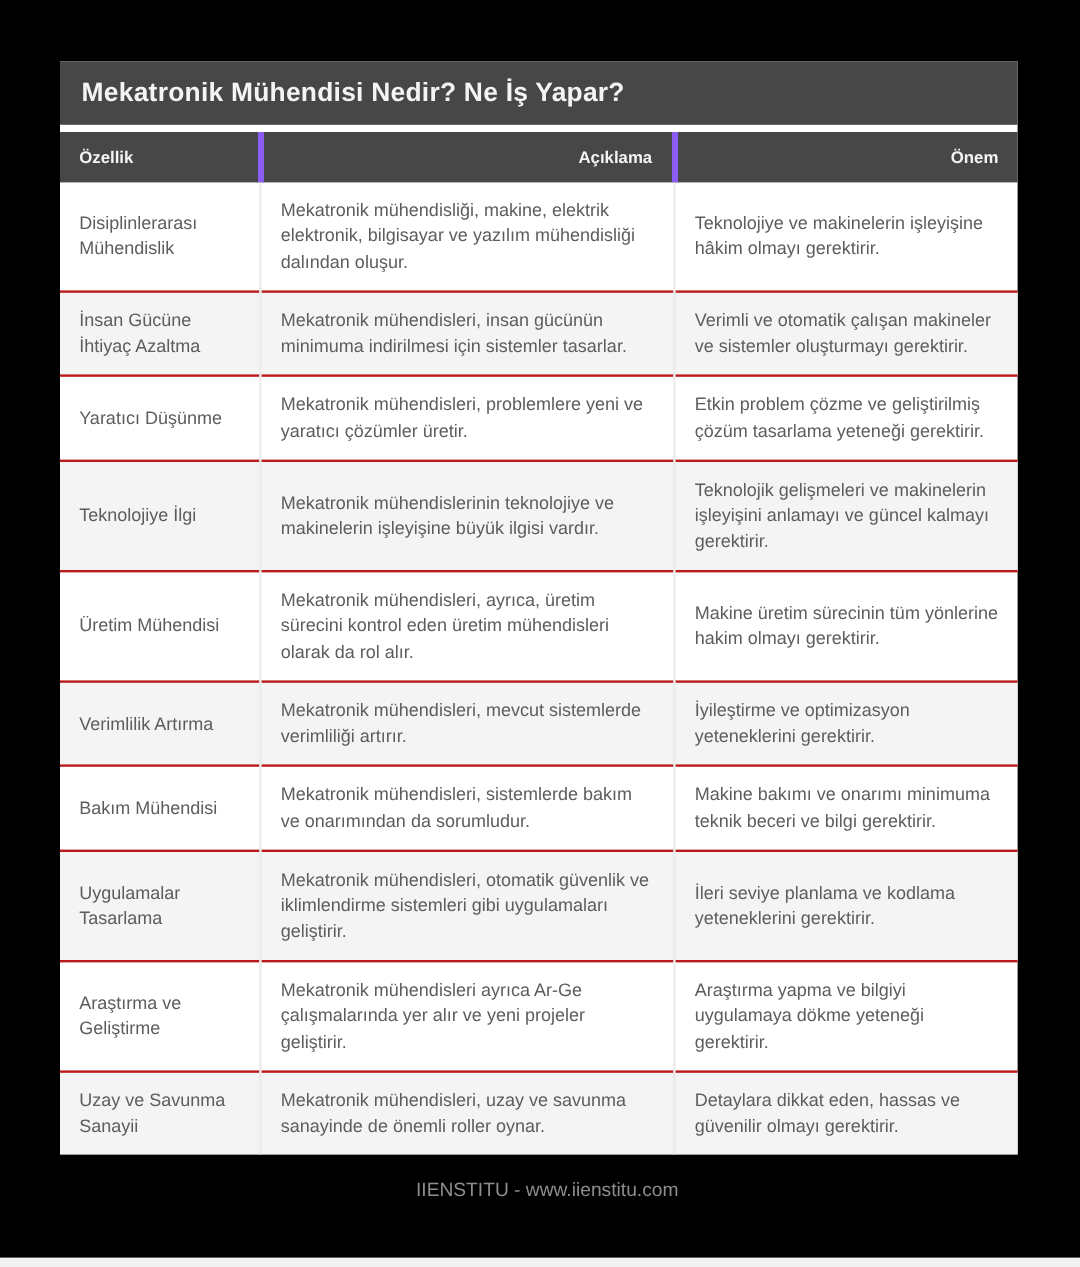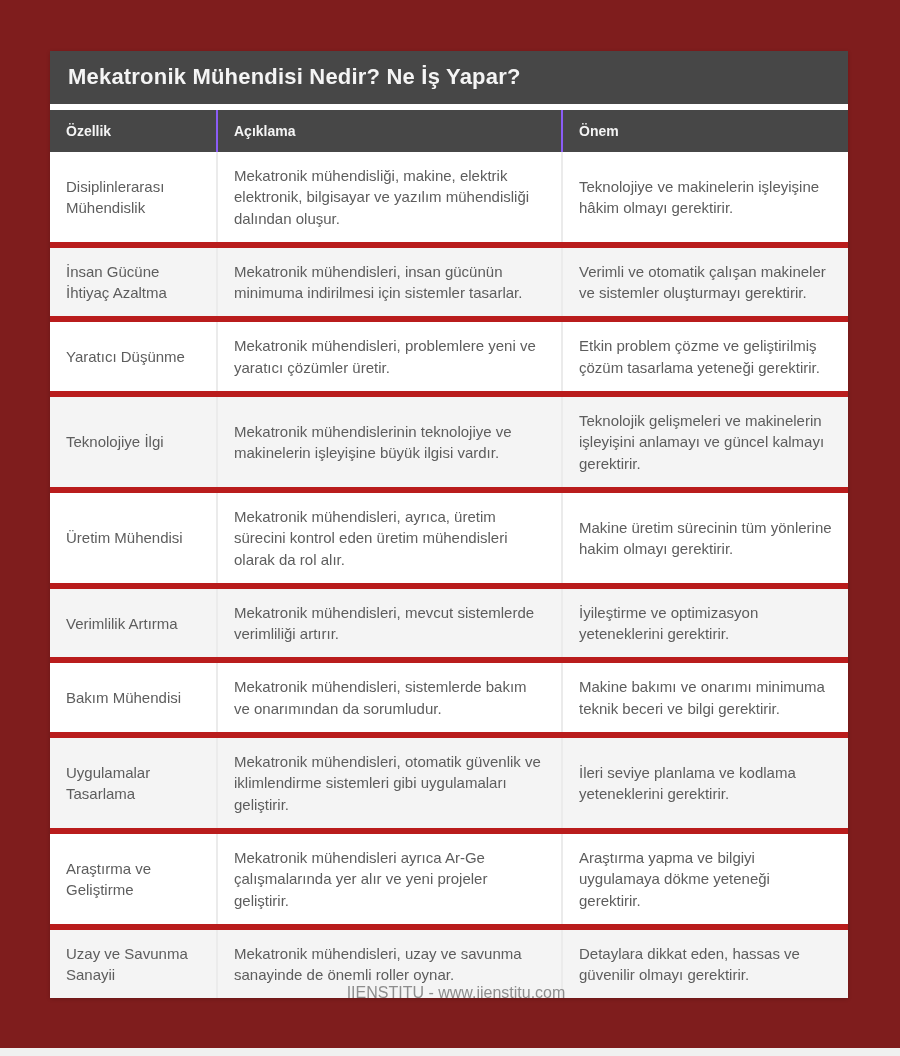--- a/index.html
+++ b/index.html
@@ -5,21 +5,21 @@
   * { margin: 0; padding: 0; box-sizing: border-box; }
   html, body { width: 900px; }
   body {
     font-family: "Liberation Sans", "DejaVu Sans", sans-serif;
     background: #f0f1f0;
   }
   .page {
     position: relative;
     width: 900px;
     height: 1048px;
-    background: #7f1d1d;
+    background: #000000;
     overflow: hidden;
   }
   .card {
     position: absolute;
     left: 50px;
     top: 51px;
     width: 798px;
     background: #ffffff;
     box-shadow: 0 1px 4px rgba(0,0,0,0.18);
   }
@@ -38,31 +38,31 @@
     table-layout: fixed;
   }
   thead th {
     background: #474747;
     color: #f4f4f4;
     font-size: 14px;
     font-weight: bold;
     text-align: left;
     padding: 13px 16px;
   }
-  thead th + th { border-left: 2px solid #8b5cf6; }
+  thead th + th { border-left: 5px solid #8b5cf6; text-align: right; }
   tbody td {
     font-size: 15px;
     color: #5d5d5d;
     line-height: 1.42;
     padding: 13px 16px;
     vertical-align: middle;
     text-align: left;
   }
   tbody td + td { border-left: 2px solid #ebebeb; }
-  tbody tr + tr td { border-top: 6px solid #b91c1c; }
+  tbody tr + tr td { border-top: 2px solid #b91c1c; }
   tbody tr:nth-child(even) td { background: #f4f4f4; }
   .footer {
     position: absolute;
     top: 984px;
     left: 0;
     right: 0;
     text-align: center;
     font-size: 16px;
     color: #8d8d8d;
     padding-left: 12px;

